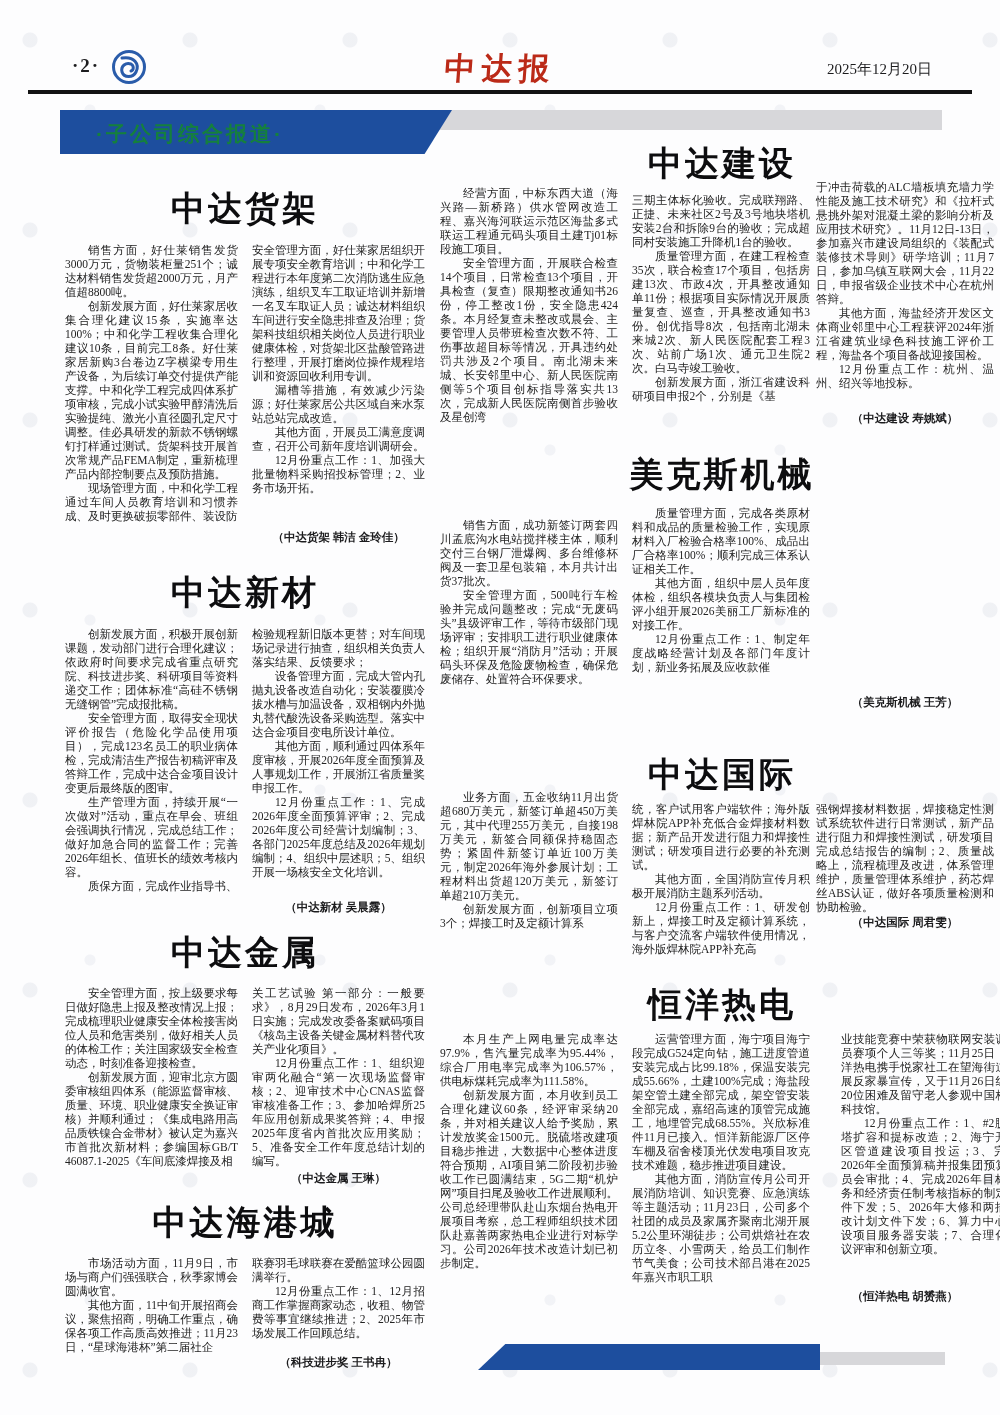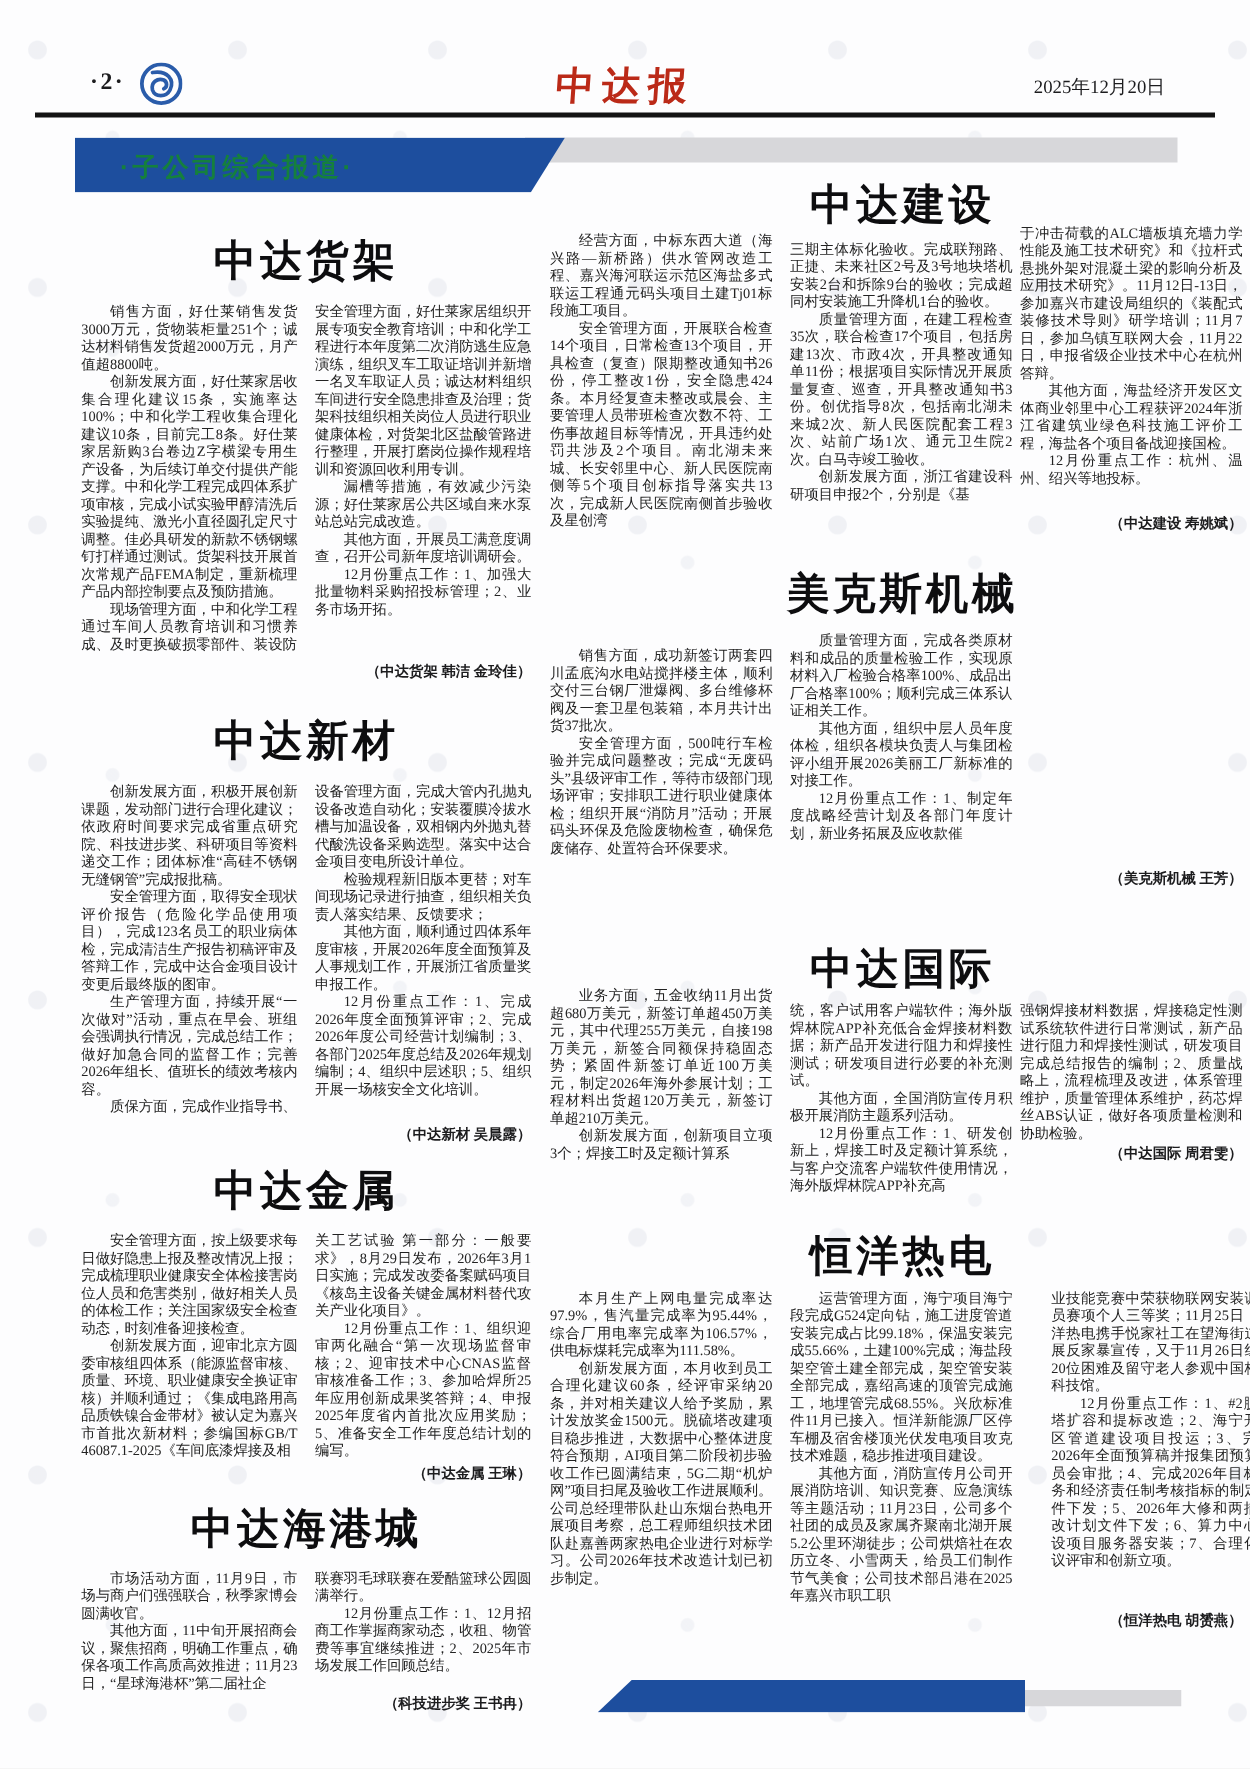--- a/index.html
+++ b/index.html
@@ -29,21 +29,21 @@
   
   .bot-gray{position:absolute;left:806px;top:1352px;width:139px;height:13px;background:#d7d7da;}
   .bot-banner{position:absolute;left:478px;top:1344px;width:342px;height:26px;background:#1d4e9e;
     clip-path:polygon(8% 0,100% 0,100% 100%,0 100%);}
   
   .art-title{position:absolute;text-align:center;font-weight:bold;font-size:34px;
     letter-spacing:3px;color:#0d0d0f;white-space:nowrap;}
   .bodycol{position:absolute;font-size:11.5px;line-height:14px;text-align:justify;color:#222;}
   .bodycol p.para{margin:0;text-indent:2em;text-align:justify;}
   .bodycol[data-flush-first] p.para:first-child{text-indent:0;}
-  .signature{text-align:right;font-weight:bold;margin-top:3px;padding-right:4px;font-size:11.5px;}
+  .signature{text-align:center;font-weight:bold;margin-top:3px;padding-right:4px;font-size:11.5px;}
 </style>
 </head>
 <body>
 
 <div class="page">
   <div class="wm"></div>
 
   <div class="pageno">·2·</div>
   <div class="logo">
     <svg viewBox="0 0 34 34" width="34" height="34">
@@ -74,22 +74,22 @@
   <div class="signature" style="position:absolute;left:252px;top:527px;width:173px;">（中达货架 韩洁 金玲佳）</div>
 
   <div class="art-title" style="left:65px;top:570px;width:360px;">中达新材</div>
   <div class="bodycol" style="left:65px;top:627px;width:173px;">
       <p class="para">创新发展方面，积极开展创新课题，发动部门进行合理化建议；依政府时间要求完成省重点研究院、科技进步奖、科研项目等资料递交工作；团体标准“高硅不锈钢无缝钢管”完成报批稿。</p>
       <p class="para">安全管理方面，取得安全现状评价报告（危险化学品使用项目），完成123名员工的职业病体检，完成清洁生产报告初稿评审及答辩工作，完成中达合金项目设计变更后最终版的图审。</p>
       <p class="para">生产管理方面，持续开展“一次做对”活动，重点在早会、班组会强调执行情况，完成总结工作；做好加急合同的监督工作；完善2026年组长、值班长的绩效考核内容。</p>
       <p class="para">质保方面，完成作业指导书、</p>
     </div>
   <div class="bodycol" style="left:252px;top:627px;width:173px;" data-flush-first="">
+      <p class="para">检验规程新旧版本更替；对车间现场记录进行抽查，组织相关负责人落实结果、反馈要求；</p>
       <p class="para">设备管理方面，完成大管内孔抛丸设备改造自动化；安装覆膜冷拔水槽与加温设备，双相钢内外抛丸替代酸洗设备采购选型。落实中达合金项目变电所设计单位。</p>
-      <p class="para">检验规程新旧版本更替；对车间现场记录进行抽查，组织相关负责人落实结果、反馈要求；</p>
       <p class="para">其他方面，顺利通过四体系年度审核，开展2026年度全面预算及人事规划工作，开展浙江省质量奖申报工作。</p>
       <p class="para">12月份重点工作：1、完成2026年度全面预算评审；2、完成2026年度公司经营计划编制；3、各部门2025年度总结及2026年规划编制；4、组织中层述职；5、组织开展一场核安全文化培训。</p>
     </div>
   <div class="signature" style="position:absolute;left:252px;top:897px;width:173px;">（中达新材 吴晨露）</div>
 
   <div class="art-title" style="left:65px;top:930px;width:360px;">中达金属</div>
   <div class="bodycol" style="left:65px;top:986px;width:173px;">
       <p class="para">安全管理方面，按上级要求每日做好隐患上报及整改情况上报；完成梳理职业健康安全体检接害岗位人员和危害类别，做好相关人员的体检工作；关注国家级安全检查动态，时刻准备迎接检查。</p>
       <p class="para">创新发展方面，迎审北京方圆委审核组四体系（能源监督审核、质量、环境、职业健康安全换证审核）并顺利通过；《集成电路用高品质铁镍合金带材》被认定为嘉兴市首批次新材料；参编国标GB/T 46087.1-2025《车间底漆焊接及相</p>
     </div>

